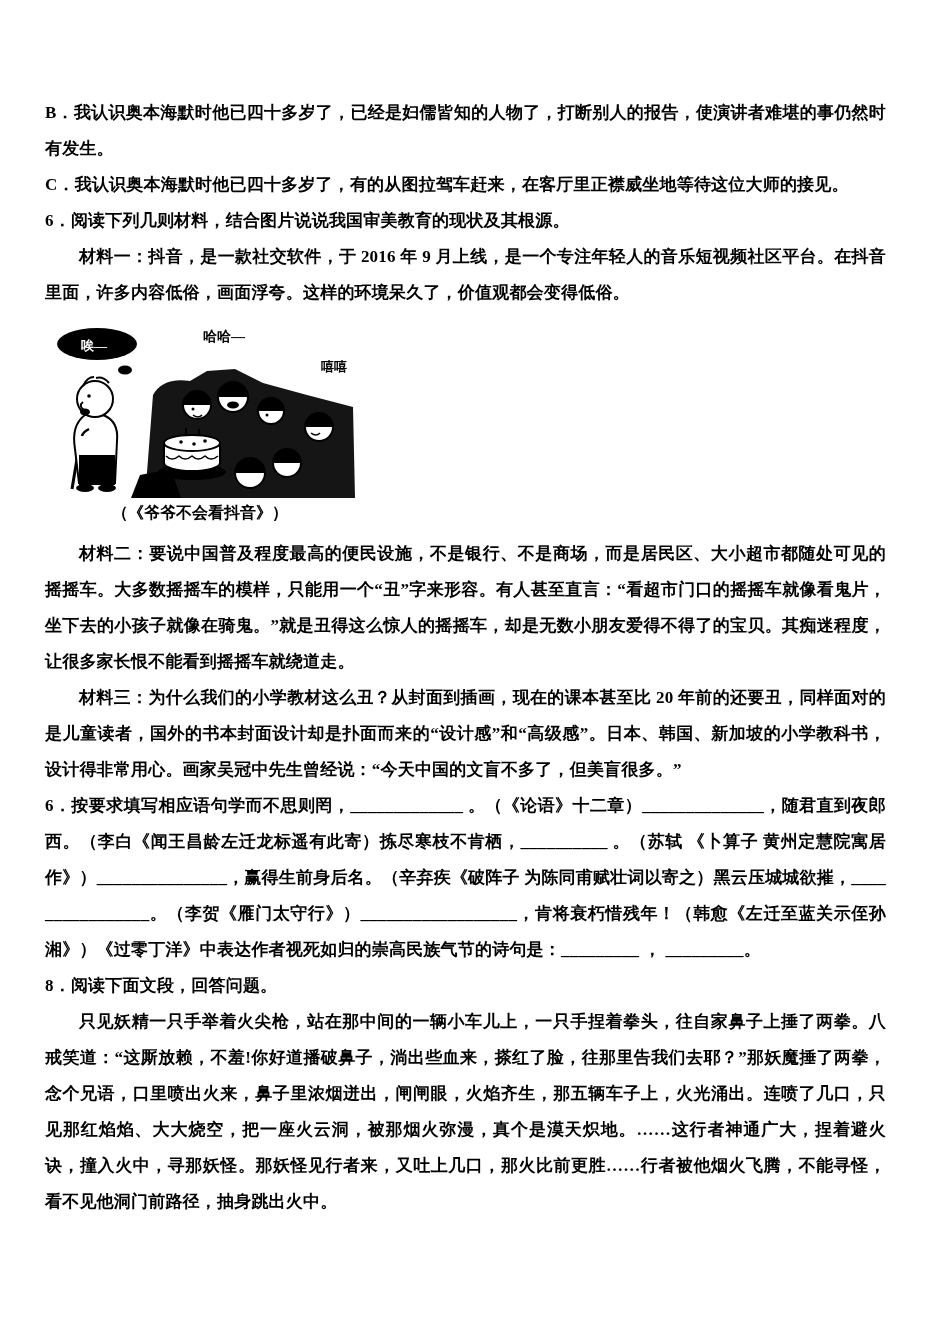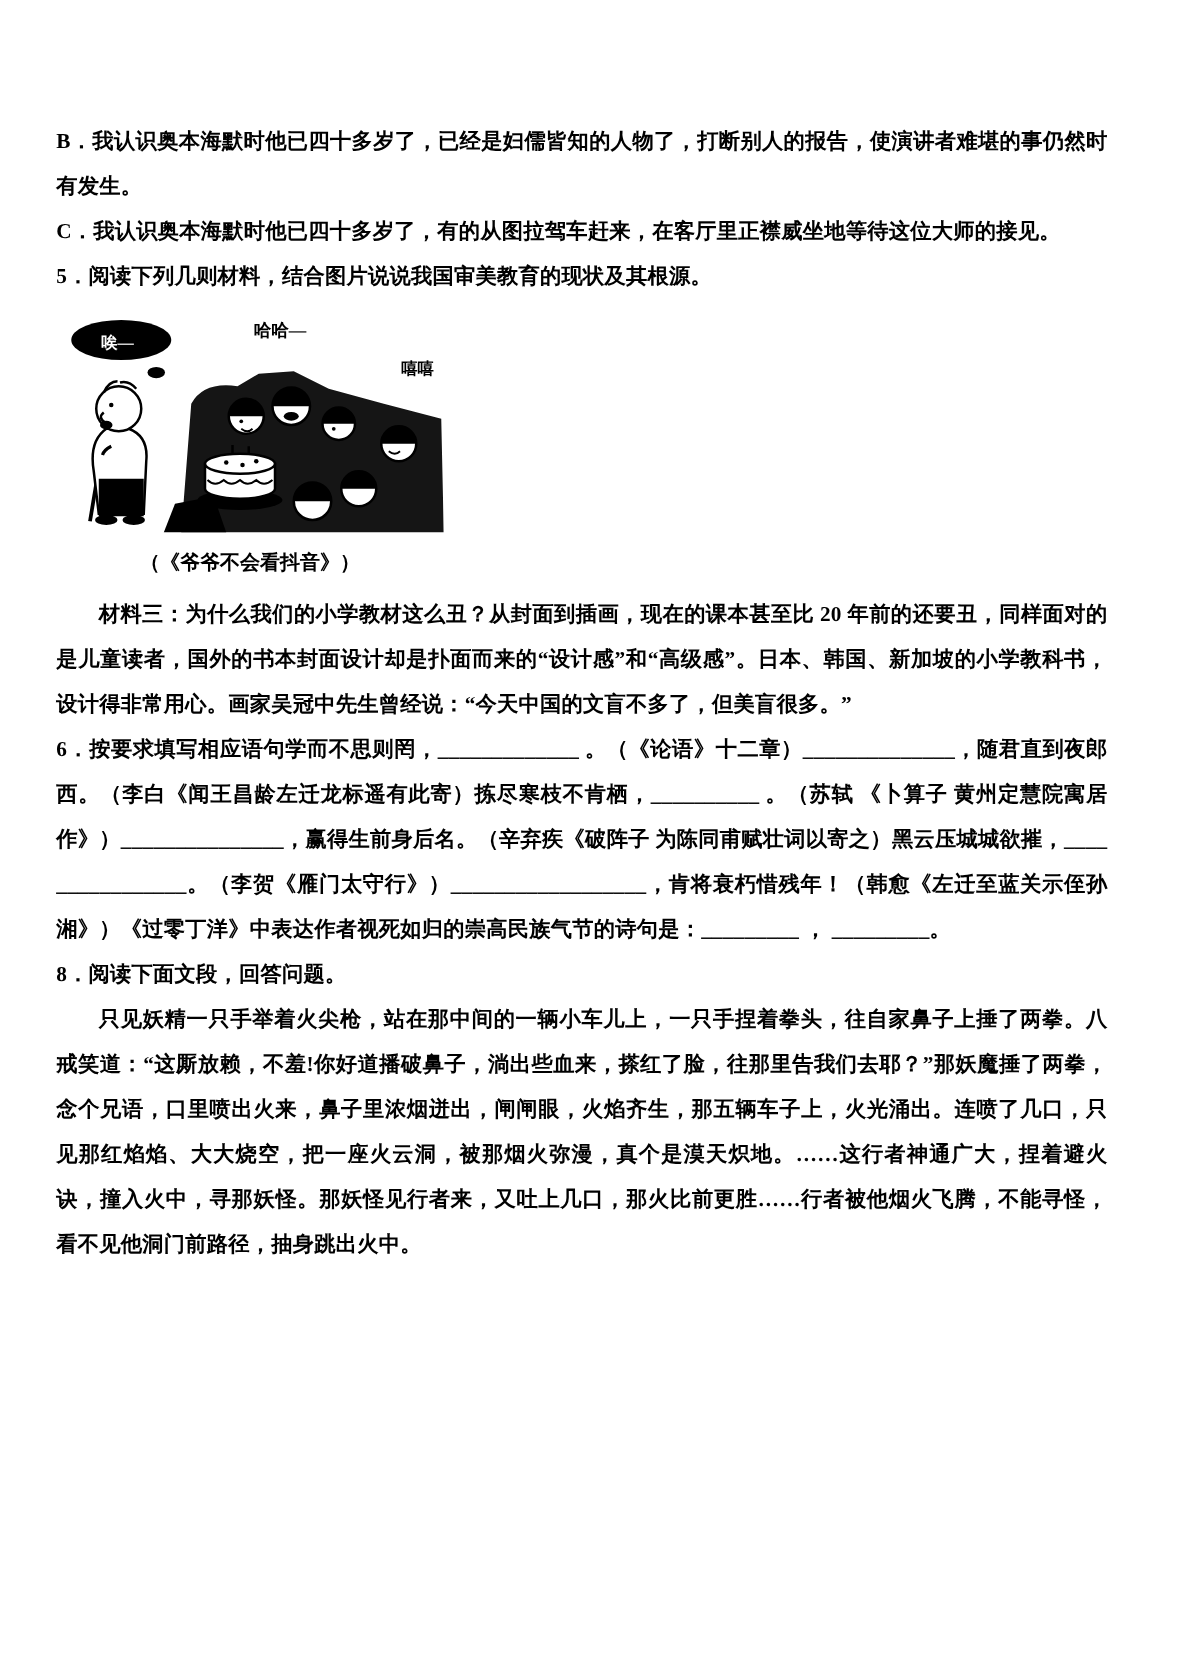--- a/index.html
+++ b/index.html
@@ -40,35 +40,36 @@
     width: 310px;
     height: 175px;
     position: relative;
   }
   .cartoon-caption {
     width: 310px;
     text-align: center;
     font-size: 16px;
     font-weight: 700;
     line-height: 26px;
-    margin-top: 12px;
+    margin-top: 2px;
   }
   svg text {
     font-family: "Liberation Serif", "DejaVu Serif", serif;
   }
 </style>
 </head>
 <body>
 
 <div class="page">
 
   <p class="para">B．我认识奥本海默时他已四十多岁了，已经是妇儒皆知的人物了，打断别人的报告，使演讲者难堪的事仍然时有发生。</p>
   <p class="para">C．我认识奥本海默时他已四十多岁了，有的从图拉驾车赶来，在客厅里正襟威坐地等待这位大师的接见。</p>
 
-  <p class="para">5．阅读下列几则材料，结合图片说说我国审美教育的现状及其根源。</p>
+  <p class="para">6．阅读下列几则材料，结合图片说说我国审美教育的现状及其根源。</p>
+  <p class="para indent">材料一：抖音，是一款社交软件，于 2016 年 9 月上线，是一个专注年轻人的音乐短视频社区平台。在抖音里面，许多内容低俗，画面浮夸。这样的环境呆久了，价值观都会变得低俗。</p>
 
   <div class="cartoon-block">
     <div class="cartoon-frame">
       <svg width="310" height="175" viewBox="0 0 310 175">
 
         <text x="158" y="18" font-size="14" font-weight="bold" fill="#000">哈哈—</text>
 
         <text x="276" y="48" font-size="13" font-weight="bold" fill="#000">嘻嘻</text>
 
         <g>
@@ -135,20 +136,21 @@
             <path d="M141,112 l0,-7 M154,113 l0,-7" stroke="#000" stroke-width="2"></path>
           </g>
 
           <path d="M95,152 L126,146 L136,175 L86,175 Z" fill="#000"></path>
         </g>
       </svg>
     </div>
     <div class="cartoon-caption">（《爷爷不会看抖音》）</div>
   </div>
 
+  <p class="para indent">材料二：要说中国普及程度最高的便民设施，不是银行、不是商场，而是居民区、大小超市都随处可见的摇摇车。大多数摇摇车的模样，只能用一个“丑”字来形容。有人甚至直言：“看超市门口的摇摇车就像看鬼片，坐下去的小孩子就像在骑鬼。”就是丑得这么惊人的摇摇车，却是无数小朋友爱得不得了的宝贝。其痴迷程度，让很多家长恨不能看到摇摇车就绕道走。</p>
   <p class="para indent">材料三：为什么我们的小学教材这么丑？从封面到插画，现在的课本甚至比 20 年前的还要丑，同样面对的是儿童读者，国外的书本封面设计却是扑面而来的“设计感”和“高级感”。日本、韩国、新加坡的小学教科书，设计得非常用心。画家吴冠中先生曾经说：“今天中国的文盲不多了，但美盲很多。”</p>
 
   <p class="para">6．按要求填写相应语句学而不思则罔，_____________ 。（《论语》十二章）______________，随君直到夜郎西。（李白《闻王昌龄左迁龙标遥有此寄）拣尽寒枝不肯栖，__________ 。（苏轼 《卜算子 黄州定慧院寓居作》）_______________，赢得生前身后名。（辛弃疾《破阵子 为陈同甫赋壮词以寄之）黑云压城城欲摧，________________。（李贺《雁门太守行》）__________________，肯将衰朽惜残年！（韩愈《左迁至蓝关示侄孙湘》）《过零丁洋》中表达作者视死如归的崇高民族气节的诗句是：_________ ， _________。</p>
 
   <p class="para">8．阅读下面文段，回答问题。</p>
   <p class="para indent">只见妖精一只手举着火尖枪，站在那中间的一辆小车儿上，一只手捏着拳头，往自家鼻子上捶了两拳。八戒笑道：“这厮放赖，不羞!你好道播破鼻子，淌出些血来，搽红了脸，往那里告我们去耶？”那妖魔捶了两拳，念个兄语，口里喷出火来，鼻子里浓烟迸出，闸闸眼，火焰齐生，那五辆车子上，火光涌出。连喷了几口，只见那红焰焰、大大烧空，把一座火云洞，被那烟火弥漫，真个是漠天炽地。……这行者神通广大，捏着避火诀，撞入火中，寻那妖怪。那妖怪见行者来，又吐上几口，那火比前更胜……行者被他烟火飞腾，不能寻怪，看不见他洞门前路径，抽身跳出火中。</p>
 
 </div>
 
 </body></html>

